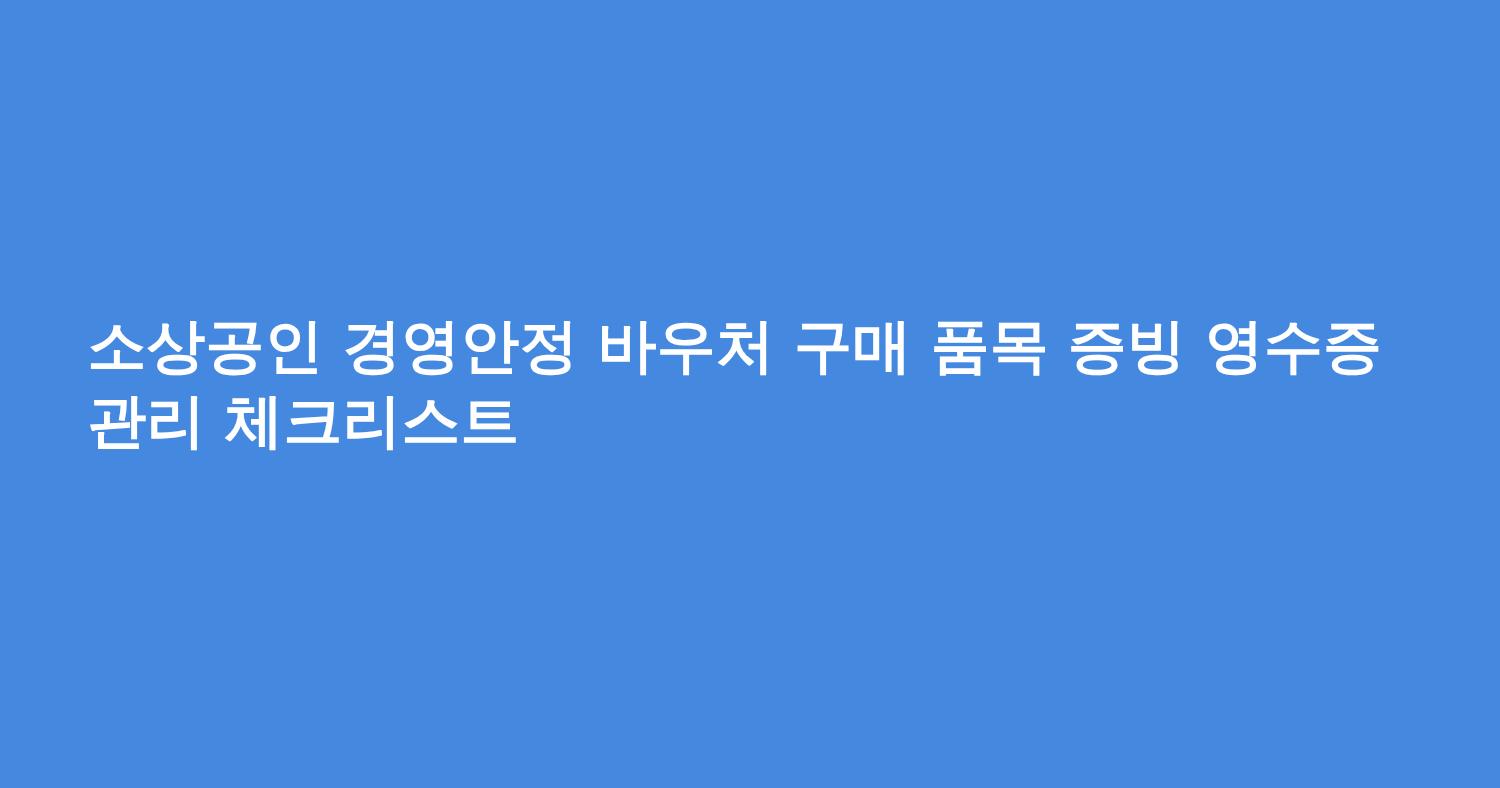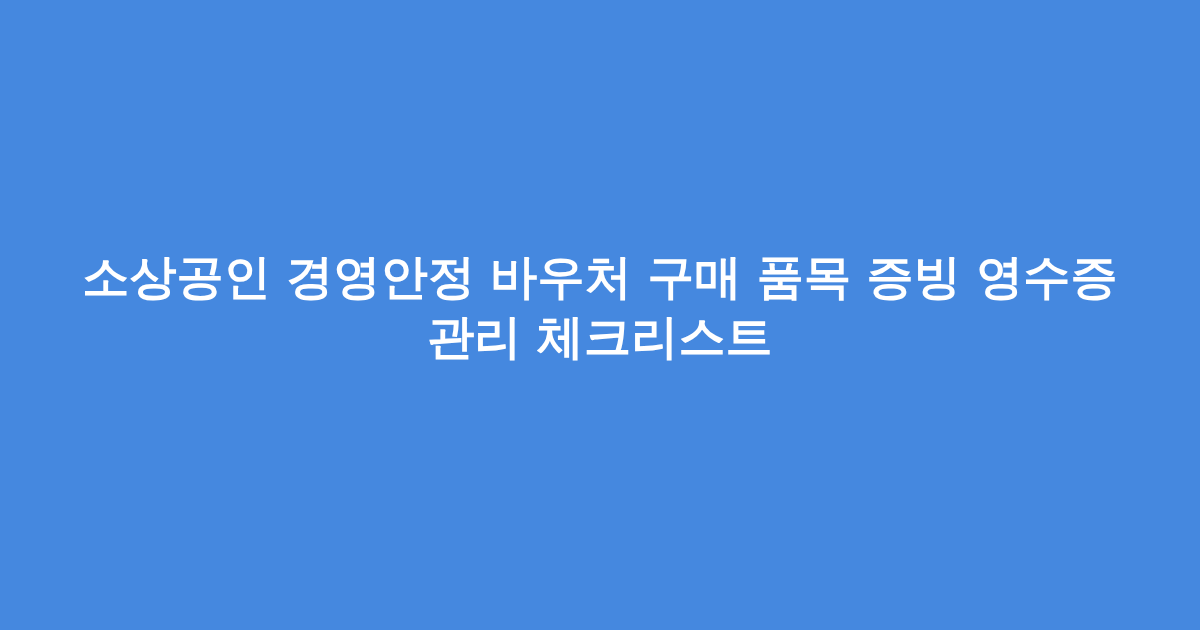--- a/index.html
+++ b/index.html
@@ -22,21 +22,21 @@
     background: #4588df;
     display: flex;
     align-items: center;
     justify-content: center;
   }
 
   .title-block {
     width: 1060px;
     margin: 0;
     padding: 0;
-    text-align: center;
+    text-align: left;
     
     transform: translateY(-8px);
   }
 
   .title {
     margin: 0;
     padding: 0;
     color: #ffffff;
     font-family: "Liberation Sans", "DejaVu Sans", sans-serif;
     font-size: 47px;

